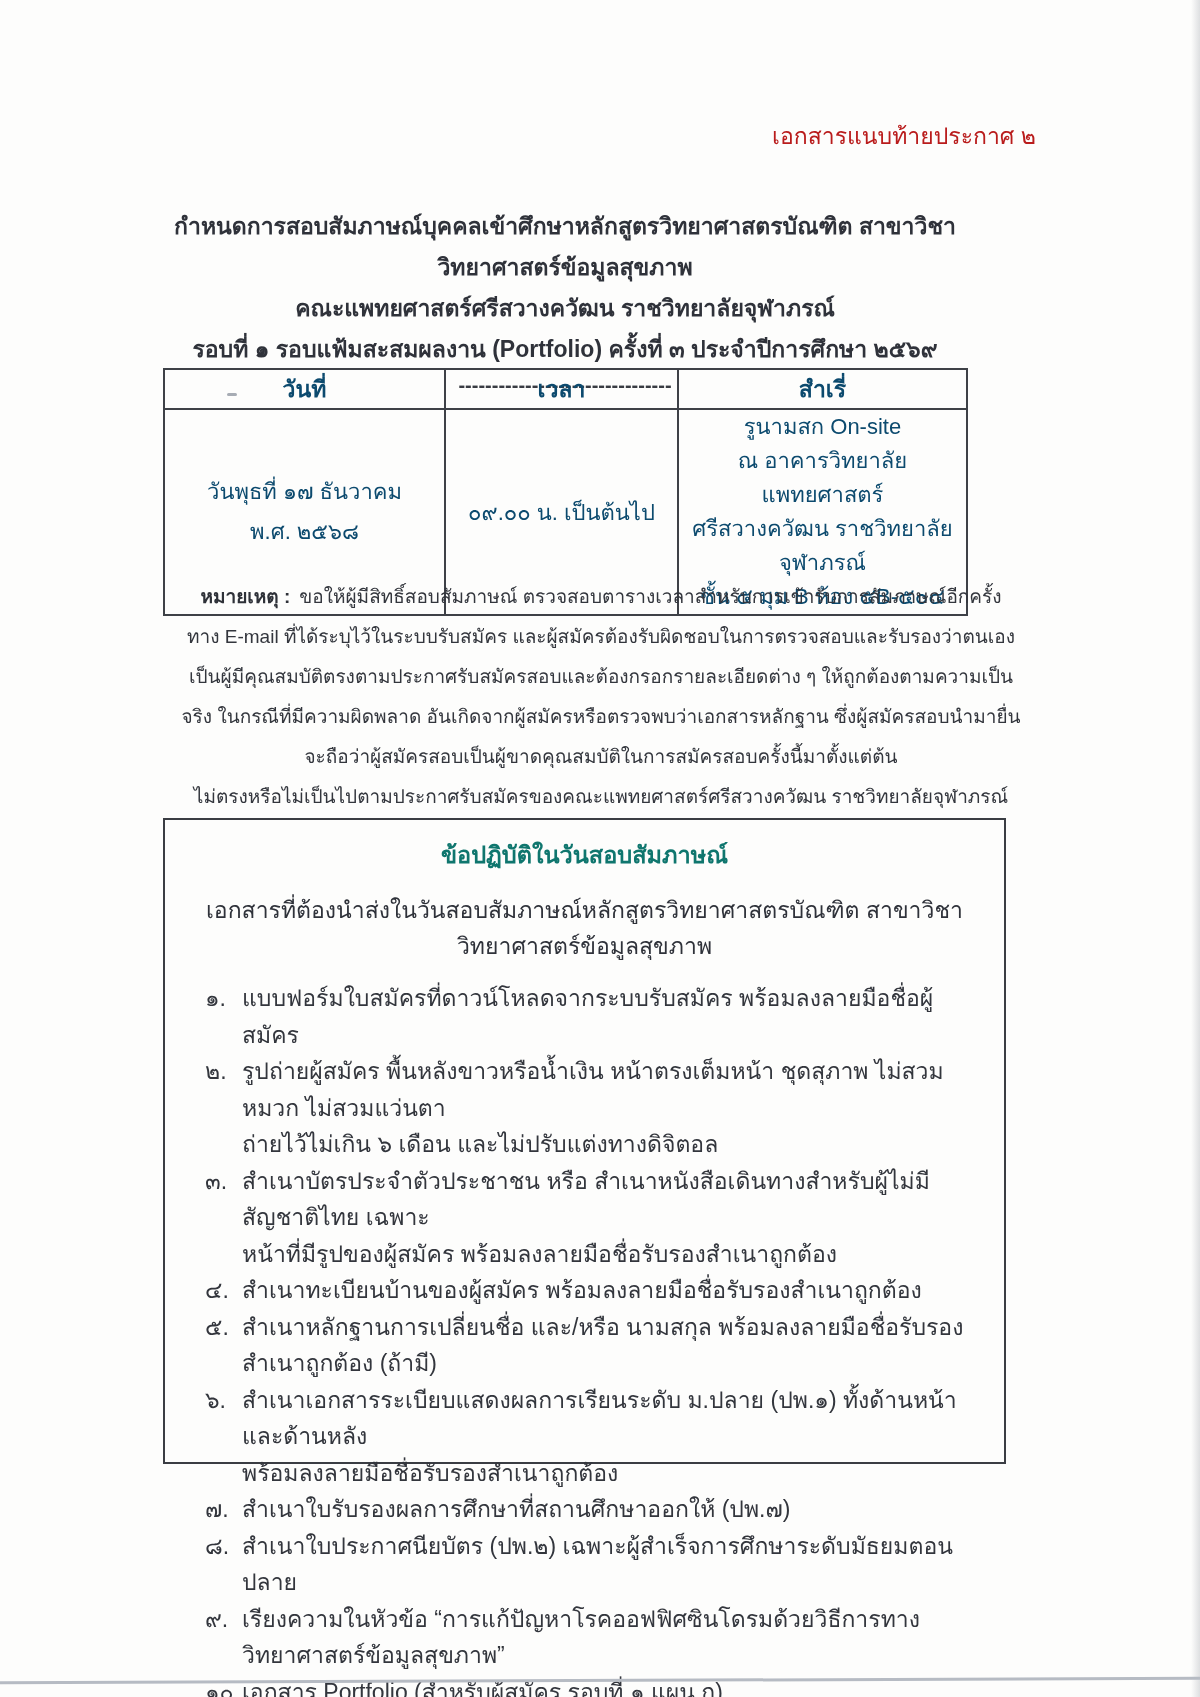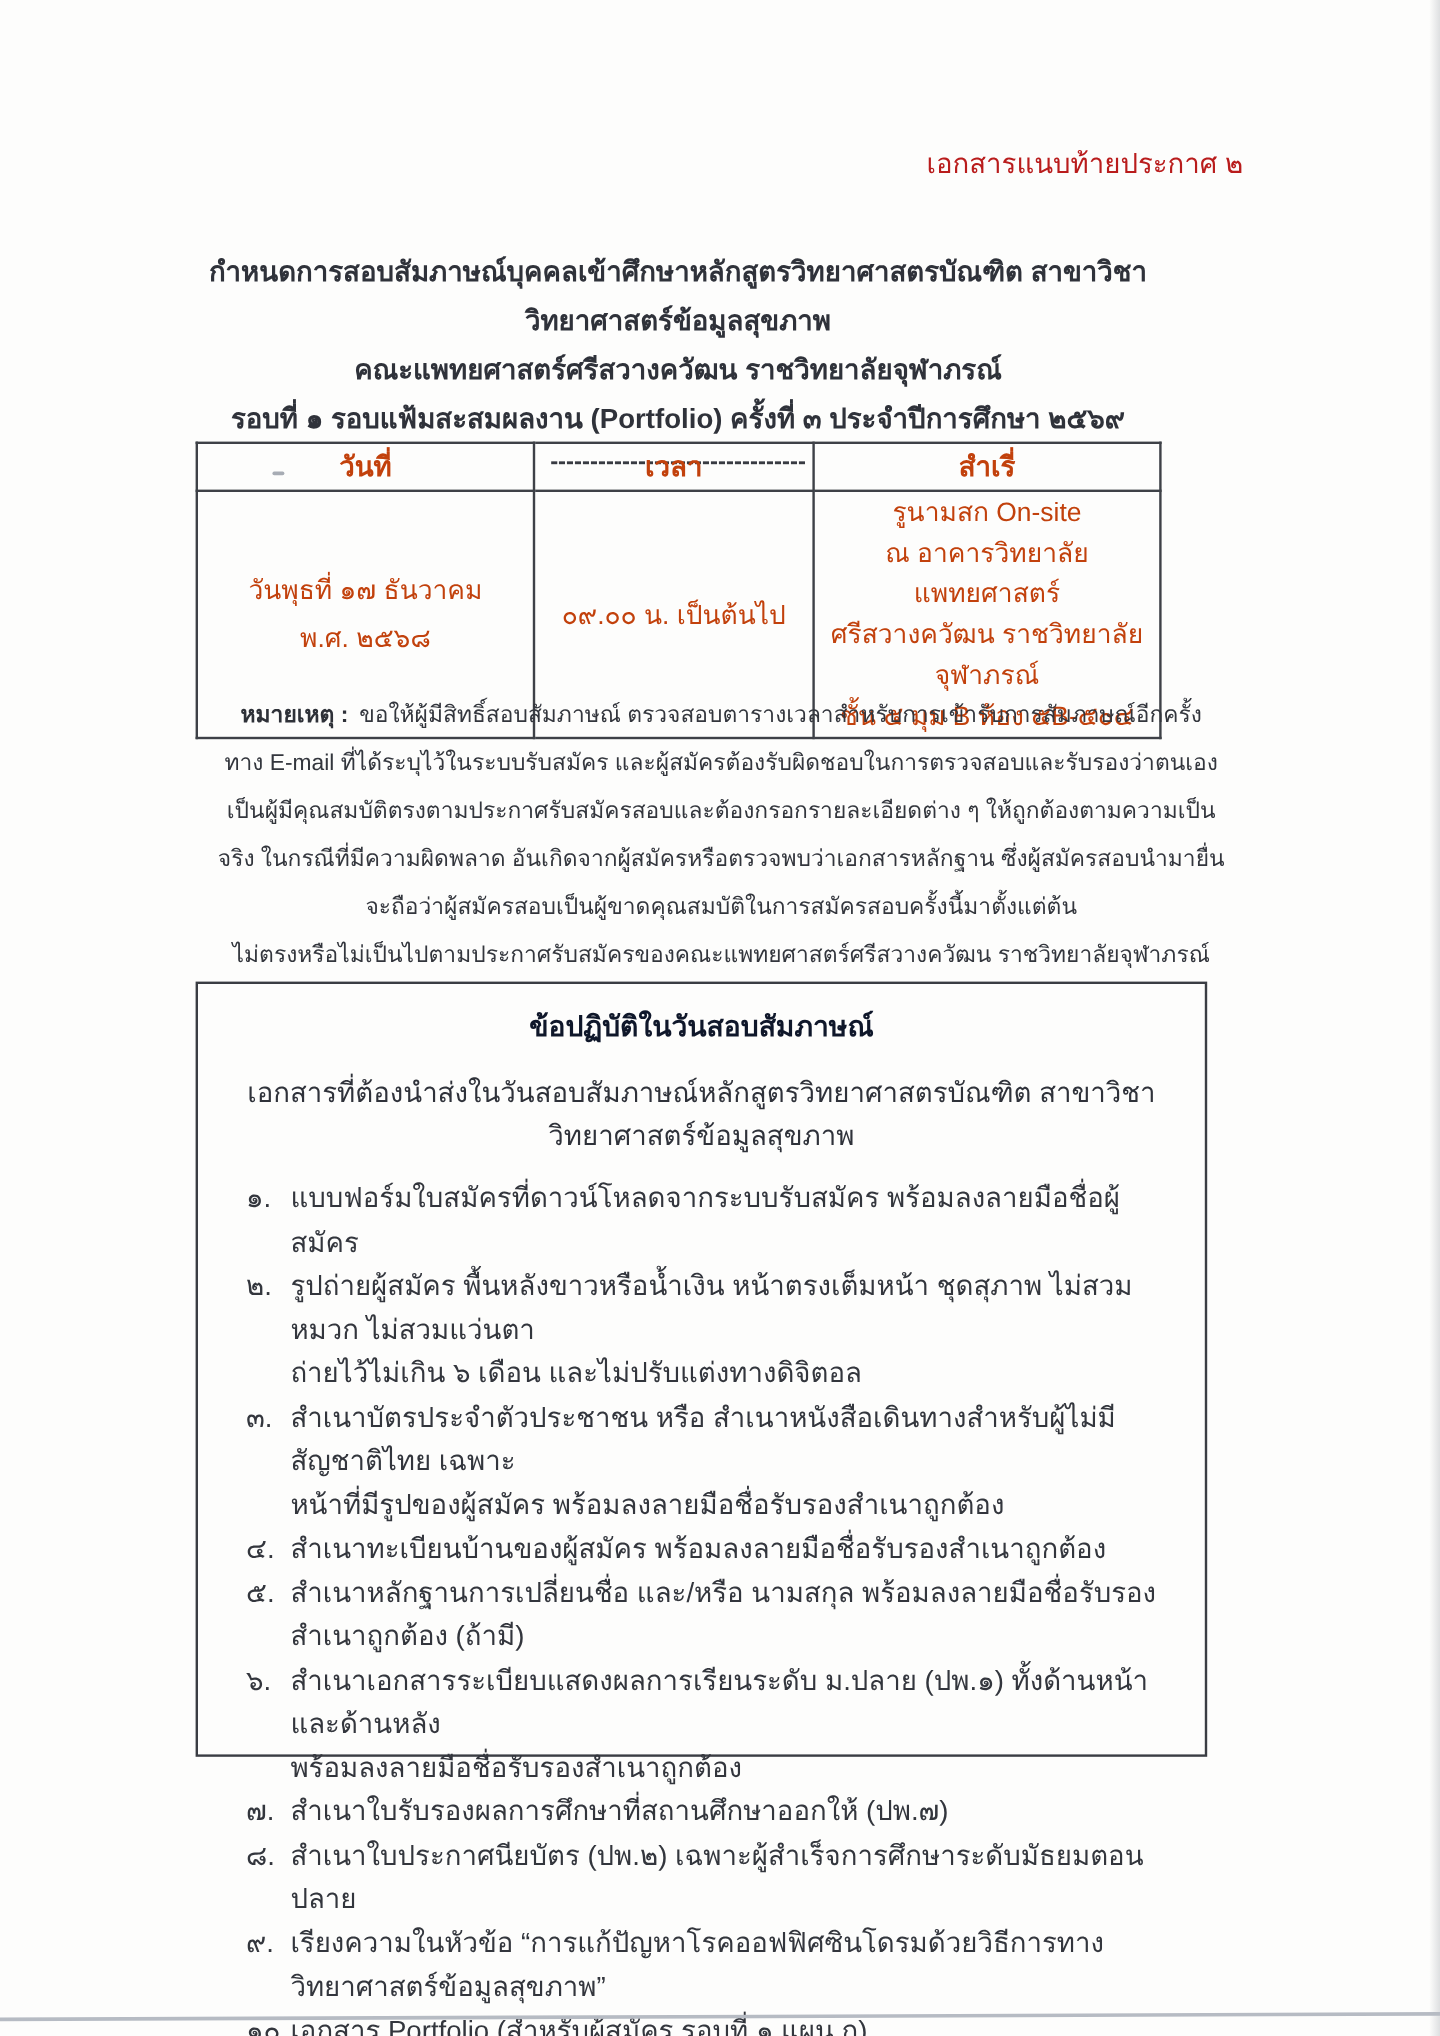--- a/index.html
+++ b/index.html
@@ -33,42 +33,42 @@
     text-align:center; font-weight:700; font-size:23px; line-height:41px;
     color:#2f323a;
   }
   .title-divider {
     margin-top:4px; font-weight:700; letter-spacing:0px;
     font-size:20px; line-height:22px; color:#383b42;
   }
   table.schedule {
     position:absolute; top:368px; left:163px; width:805px;
     border-collapse:collapse; table-layout:fixed;
-    font-size:22px; color:#c2410c;
+    font-size:22px; color:#0c4a6e;
   }
   table.schedule th, table.schedule td {
     border:2px solid #3e4147; text-align:center; vertical-align:middle;
     padding:0;
   }
   table.schedule th { height:38px; font-size:23px; font-weight:700; }
   table.schedule td { height:133px; }
   .cell-line { line-height:34px; }
   .date-line { line-height:40px; }
   .note {
     position:absolute; top:577px; left:119px; width:964px;
     font-size:19px; line-height:40px; color:#33363d;text-align:center;
   }
   .note-label { font-weight:700; margin-right:9px; color:#2e3138; }
   .reqbox {
     position:absolute; top:818px; left:163px; width:843px; height:646px;
     border:2px solid #3a3d43; box-sizing:border-box; background:transparent;
   }
   .box-title {
     margin-top:17px; text-align:center; font-weight:700;
-    font-size:23.5px; line-height:36px; color:#0f172a;
+    font-size:23.5px; line-height:36px; color:#0f766e;
   }
   .box-subtitle {
     margin-top:19px; text-align:center; font-weight:400;
     font-size:23px; line-height:36px; color:#2f323a;
   }
   .req-list { margin-top:16px; padding:0 26px 0 40px; }
   .req-item { display:flex; font-size:23px; line-height:36.5px; color:#33363d; }
   .req-num { flex:0 0 37px; }
   .req-text { flex:1; }
 </style>

